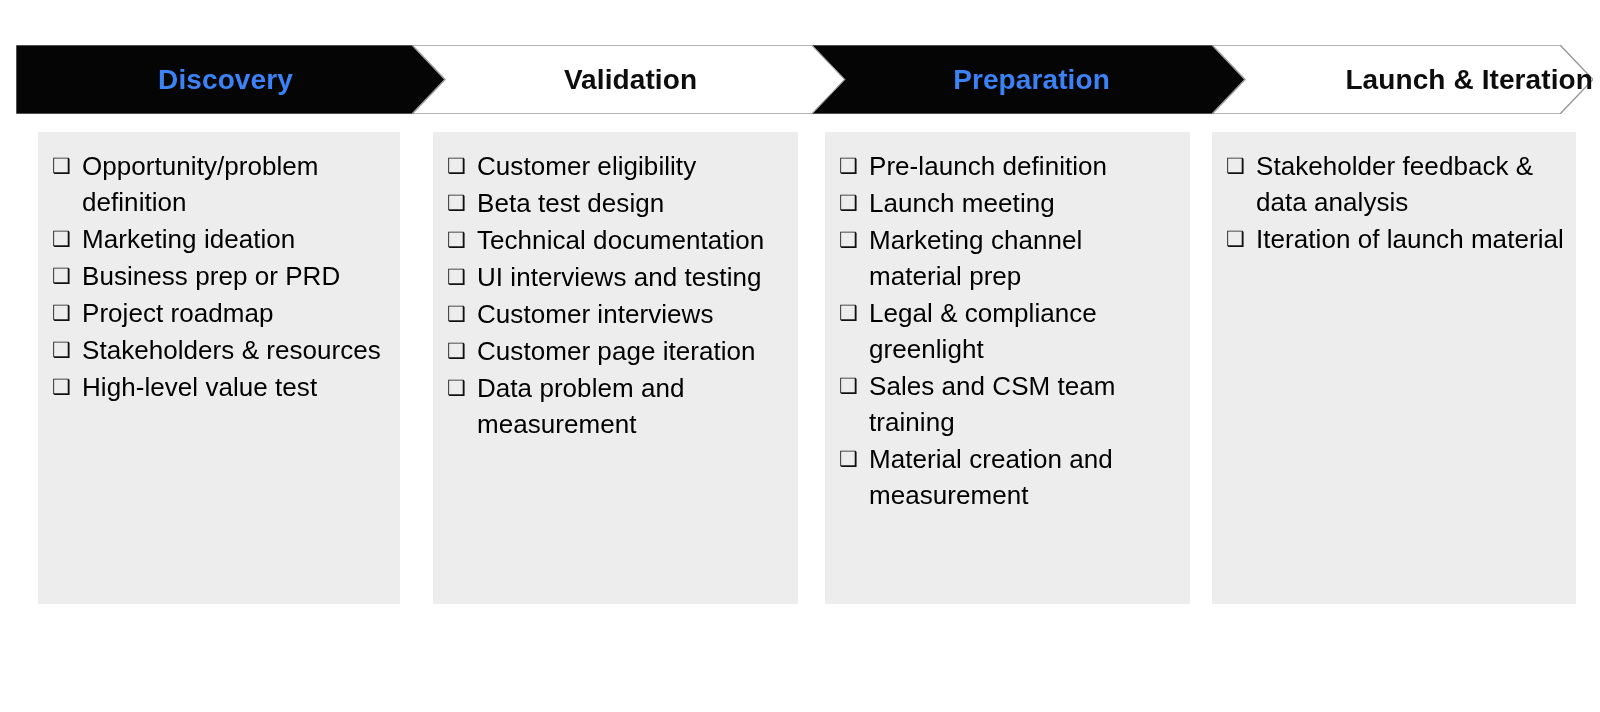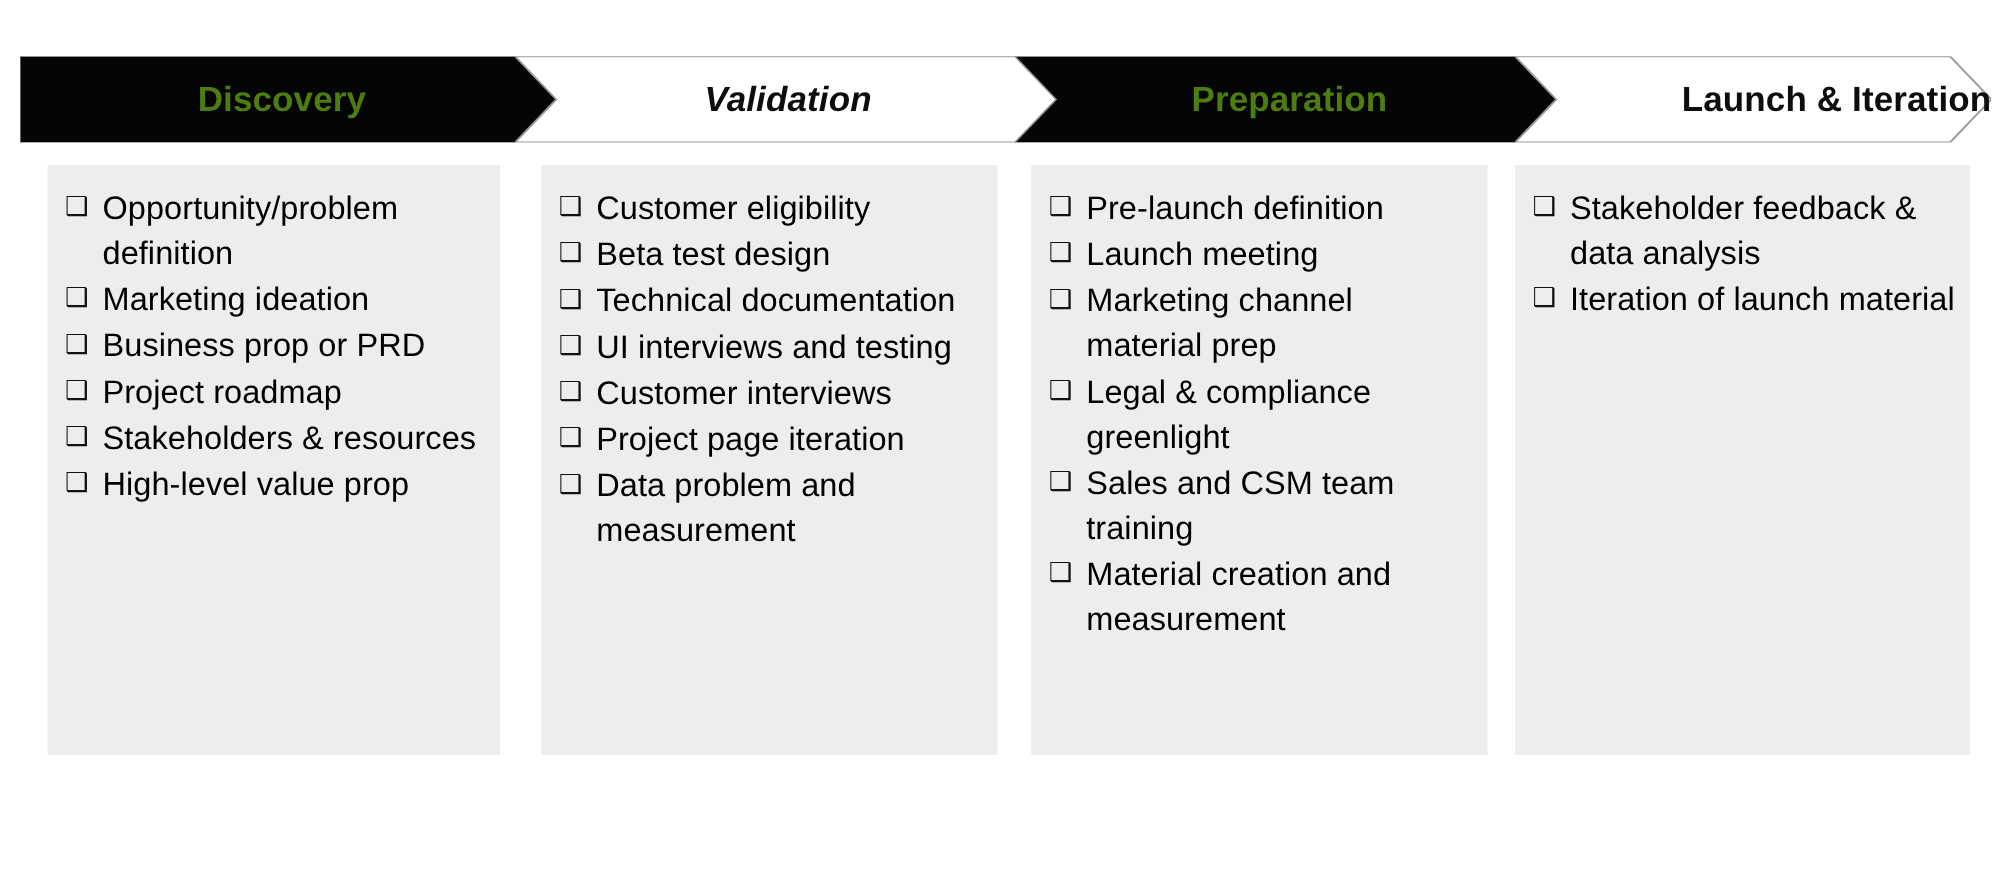--- a/index.html
+++ b/index.html
@@ -42,21 +42,21 @@
     line-height: 1;
   }
   .chevron .chev-bg {
     position: absolute;
     left: 0;
     top: 0;
     width: 100%;
     height: 100%;
     z-index: 1;
   }
-  .chevron.dark .chev-label { color: #4d7c0f; }
+  .chevron.dark .chev-label { color: #3b82f6; }
   .chevron.light .chev-label { color: #0d0d0d; }
 
   
   #columns {
     position: absolute;
     left: 0;
     top: 132px;
     width: 1600px;
     height: 472px;
   }
@@ -103,21 +103,21 @@
     <div class="chevron dark" style="left: 16px; width: 429px;">
       <svg class="chev-bg" viewBox="0 0 429 69" preserveAspectRatio="none">
         <polygon points="0,0 396,0 429,34.5 396,69 0,69" fill="#050505" stroke="#9a9a9a" stroke-width="1"></polygon>
       </svg>
       <span class="chev-label" style="margin-left: -10px;">Discovery</span>
     </div>
     <div class="chevron light" style="left: 412px; width: 433px;">
       <svg class="chev-bg" viewBox="0 0 433 69" preserveAspectRatio="none">
         <polygon points="0,0 400,0 433,34.5 400,69 0,69 33,34.5" fill="#ffffff" stroke="#9a9a9a" stroke-width="1.5"></polygon>
       </svg>
-      <span class="chev-label" style="margin-left: 4px; font-style: italic;">Validation</span>
+      <span class="chev-label" style="margin-left: 4px;">Validation</span>
     </div>
     <div class="chevron dark" style="left: 812px; width: 433px; text-align: right;">
       <svg class="chev-bg" viewBox="0 0 433 69" preserveAspectRatio="none">
         <polygon points="0,0 400,0 433,34.5 400,69 0,69 33,34.5" fill="#050505" stroke="#9a9a9a" stroke-width="1"></polygon>
       </svg>
       <span class="chev-label" style="margin-left: 6px;">Preparation</span>
     </div>
     <div class="chevron light" style="left: 1212px; width: 381px; justify-content: flex-end;">
       <svg class="chev-bg" viewBox="0 0 381 69" preserveAspectRatio="none">
         <polygon points="0,0 348,0 381,34.5 348,69 0,69 33,34.5" fill="#ffffff" stroke="#9a9a9a" stroke-width="1.5"></polygon>
@@ -131,33 +131,33 @@
         <li class="task-item">
           <span class="task-bullet">❑</span>
           <span class="task-text">Opportunity/problem definition</span>
         </li>
         <li class="task-item">
           <span class="task-bullet">❑</span>
           <span class="task-text">Marketing ideation</span>
         </li>
         <li class="task-item">
           <span class="task-bullet">❑</span>
-          <span class="task-text">Business prop or PRD</span>
+          <span class="task-text">Business prep or PRD</span>
         </li>
         <li class="task-item">
           <span class="task-bullet">❑</span>
           <span class="task-text">Project roadmap</span>
         </li>
         <li class="task-item">
           <span class="task-bullet">❑</span>
           <span class="task-text">Stakeholders &amp; resources</span>
         </li>
         <li class="task-item">
           <span class="task-bullet">❑</span>
-          <span class="task-text">High-level value prop</span>
+          <span class="task-text">High-level value test</span>
         </li>
       </ul>
     </div>
     <div class="col-panel" style="left: 433px; width: 365px;">
       <ul class="task-list">
         <li class="task-item">
           <span class="task-bullet">❑</span>
           <span class="task-text">Customer eligibility</span>
         </li>
         <li class="task-item">
@@ -171,21 +171,21 @@
         <li class="task-item">
           <span class="task-bullet">❑</span>
           <span class="task-text">UI interviews and testing</span>
         </li>
         <li class="task-item">
           <span class="task-bullet">❑</span>
           <span class="task-text">Customer interviews</span>
         </li>
         <li class="task-item">
           <span class="task-bullet">❑</span>
-          <span class="task-text">Project page iteration</span>
+          <span class="task-text">Customer page iteration</span>
         </li>
         <li class="task-item">
           <span class="task-bullet">❑</span>
           <span class="task-text">Data problem and measurement</span>
         </li>
       </ul>
     </div>
     <div class="col-panel" style="left: 825px; width: 365px;">
       <ul class="task-list">
         <li class="task-item">

